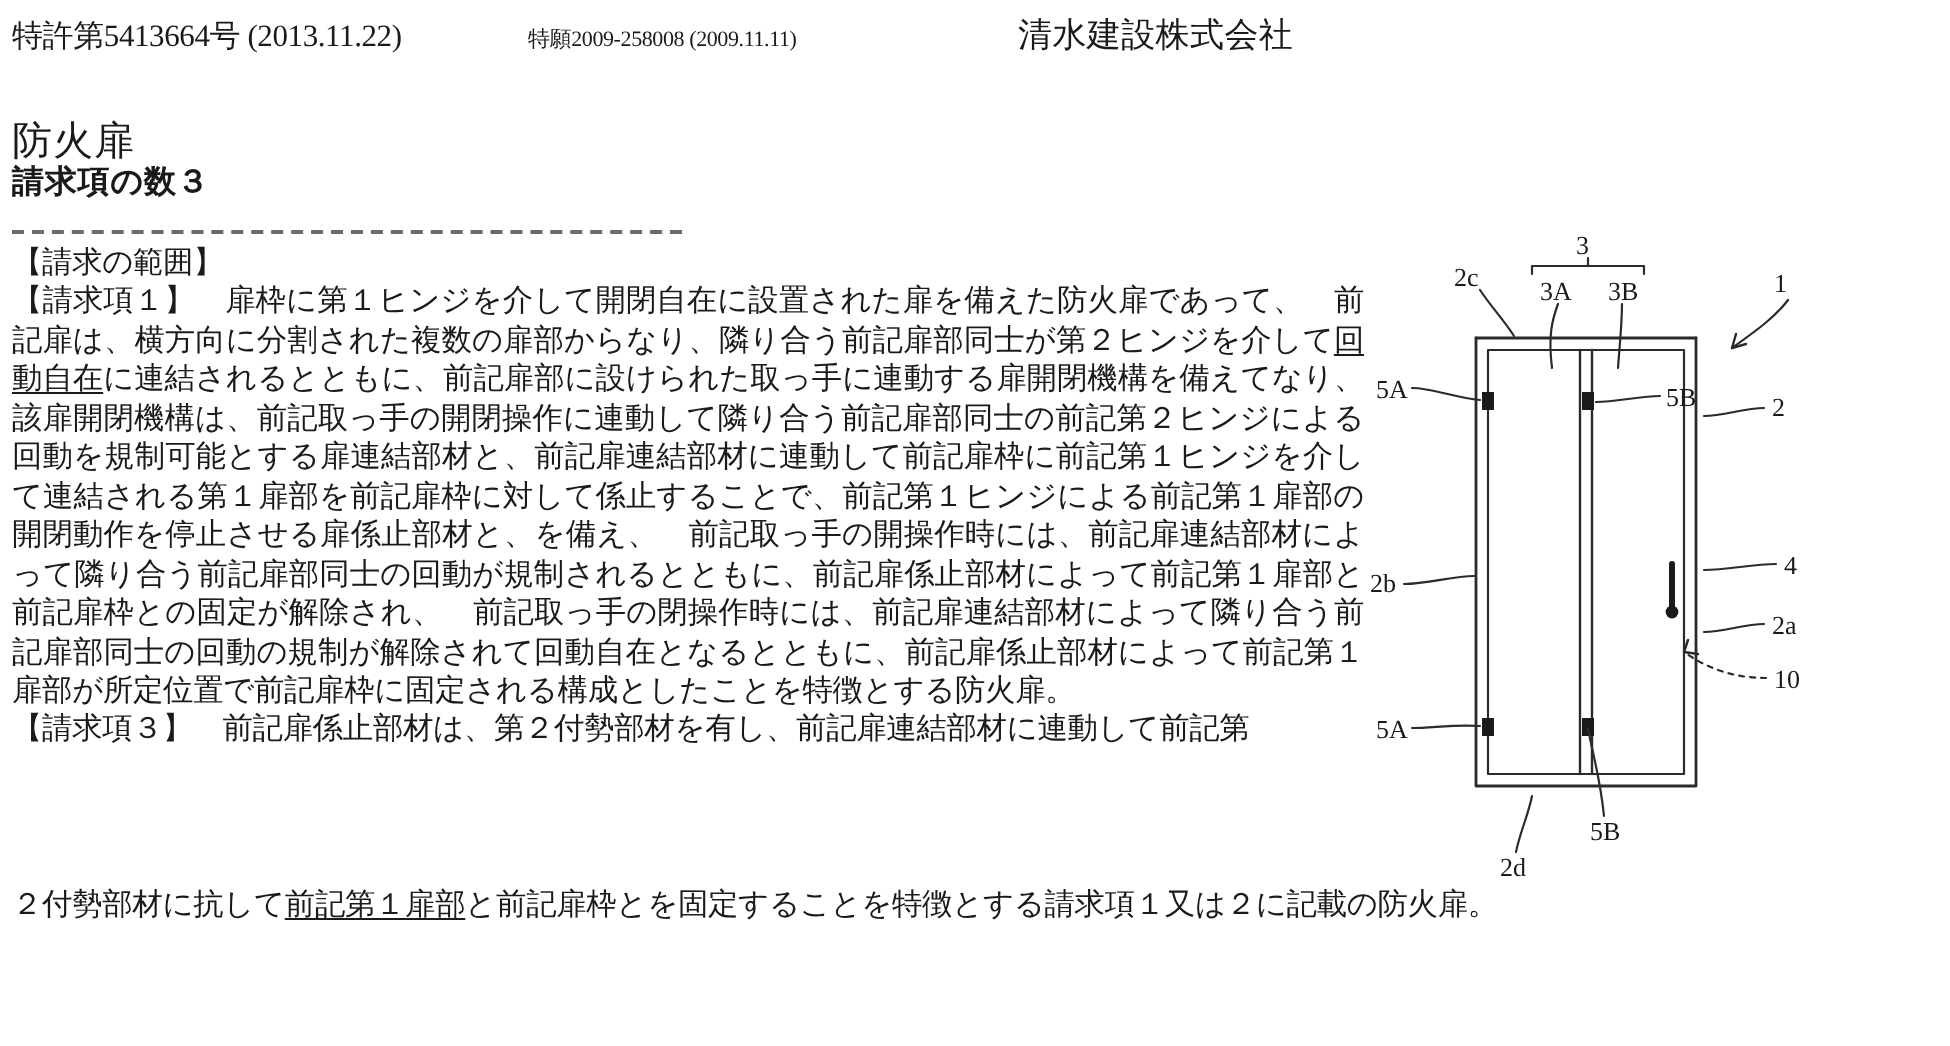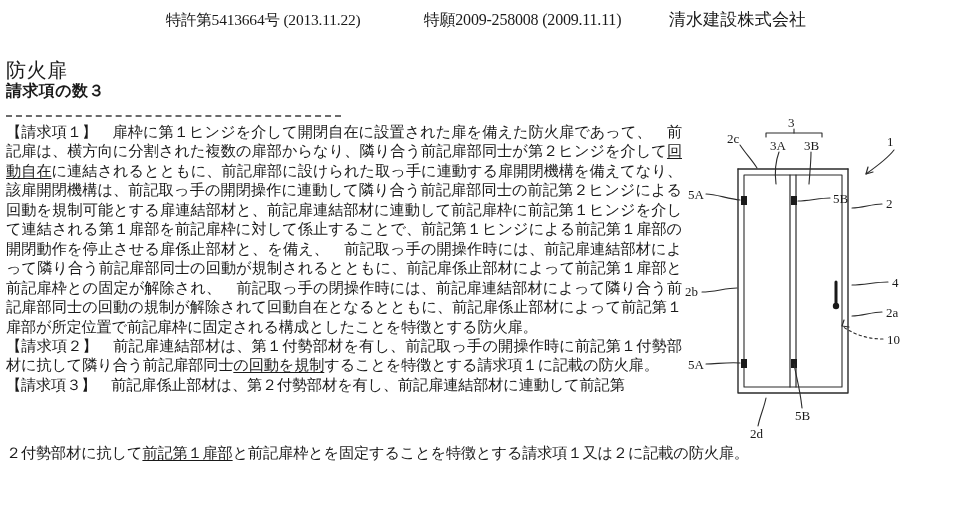--- a/index.html
+++ b/index.html
@@ -21,25 +21,24 @@
     position: absolute;
     left: 6px;
     top: 8px;
     width: 960px;
   }
   .hdr-row {
     display: flex;
     align-items: baseline;
     white-space: nowrap;
     line-height: 1.42;
-    justify-content: center;
   }
   .hdr-col-a { width: 258px; font-size: 15.5px; letter-spacing: -0.2px; }
-  .hdr-col-b { width: 245px; font-size: 16px; letter-spacing: -0.2px; }
-  .hdr-col-c { font-size: 17px; letter-spacing: 0.2px; }
+  .hdr-col-b { width: 245px; font-size: 11px; letter-spacing: -0.2px; }
+  .hdr-col-c { font-size: 17px; letter-spacing: 0.2px; font-family: Liberation Mono, monospace; }
   .hdr-wide { font-size: 15.5px; letter-spacing: -0.2px; }
 
   #title-doc {
     position: absolute;
     left: 6px;
     top: 57px;
     font-size: 20px;
     letter-spacing: 0.5px;
     font-weight: 400;
   }
@@ -107,22 +106,22 @@
     <span class="hdr-col-c">清水建設株式会社</span>
   </div>
 </div>
 
 <div id="title-doc">防火扉</div>
 <div id="claim-count">請求項の数３</div>
 
 <div id="dashed-rule"></div>
 
 <div id="claims-body">
+  <div class="para">【請求の範囲】</div>
   <div class="para"><span>【請求項１】</span><span>　扉枠に第１ヒンジを介して開閉自在に設置された扉を備えた防火扉であって、　前記扉は、横方向に分割された複数の扉部からなり、隣り合う前記扉部同士が第２ヒンジを介して<span class="u">回動自在</span>に連結されるとともに、前記扉部に設けられた取っ手に連動する扉開閉機構を備えてなり、　該扉開閉機構は、前記取っ手の開閉操作に連動して隣り合う前記扉部同士の前記第２ヒンジによる回動を規制可能とする扉連結部材と、前記扉連結部材に連動して前記扉枠に前記第１ヒンジを介して連結される第１扉部を前記扉枠に対して係止することで、前記第１ヒンジによる前記第１扉部の開閉動作を停止させる扉係止部材と、を備え、　前記取っ手の開操作時には、前記扉連結部材によって隣り合う前記扉部同士の回動が規制されるとともに、前記扉係止部材によって前記第１扉部と前記扉枠との固定が解除され、　前記取っ手の閉操作時には、前記扉連結部材によって隣り合う前記扉部同士の回動の規制が解除されて回動自在となるとともに、前記扉係止部材によって前記第１扉部が所定位置で前記扉枠に固定される構成としたことを特徴とする防火扉。</span></div>
-  <div class="para"><span>【請求項２】</span><span>　前記扉連結部材は、第１付勢部材を有し、前記取っ手の開操作時に前記第１付勢部材に抗して隣り合う前記扉部同士<span class="u">の回動を規制</span>することを特徴とする請求項１に記載の防火扉。</span></div>
   <div class="para"><span>【請求項３】</span><span>　前記扉係止部材は、第２付勢部材を有し、前記扉連結部材に連動して前記第</span></div>
 </div>
 
 <div id="claim3-tail">２付勢部材に抗して<span class="u">前記第１扉部</span>と前記扉枠とを固定することを特徴とする請求項１又は２に記載の防火扉。</div>
 
 <div id="figure">
   <svg width="295" height="330" viewBox="0 0 295 330" xmlns="http://www.w3.org/2000/svg" fill="none" stroke="#2b2b2b" stroke-width="1.3" stroke-linecap="round" stroke-linejoin="round">
 
     <g>
 

